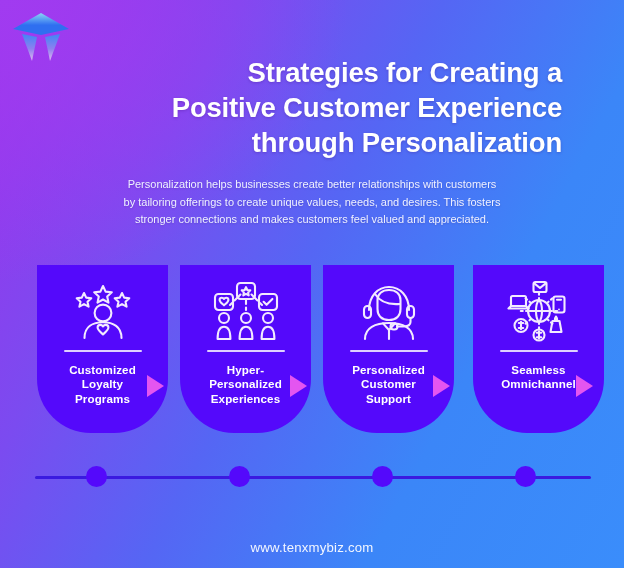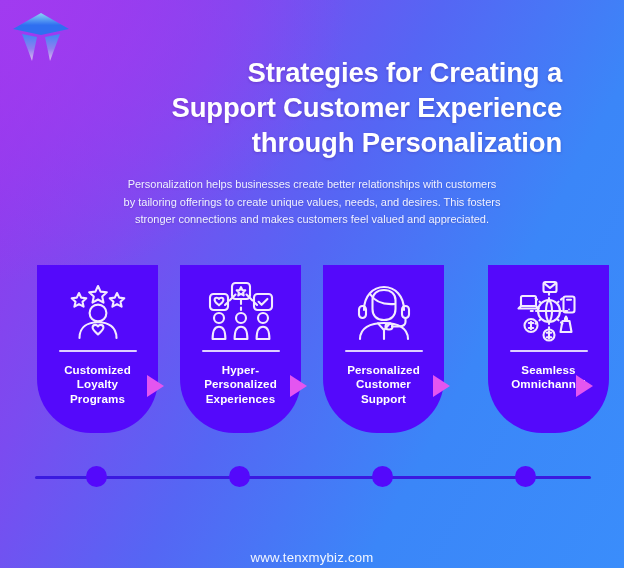--- a/index.html
+++ b/index.html
@@ -66,32 +66,32 @@
     position: absolute;
     left: 37px;
     top: 265px;
     width: 550px;
     height: 168px;
   }
 
   .card {
     position: absolute;
     top: 0;
-    width: 121px;
+    width: 131px;
     height: 168px;
     background: #5409fb;
     border-radius: 0 0 54px 54px;
     display: flex;
     flex-direction: column;
     align-items: center;
   }
   .card.c1 { left: 0px; }
   .card.c2 { left: 143px; }
   .card.c3 { left: 286px; }
-  .card.c4 { left: 451px; }
+  .card.c4 { left: 436px; }
 
   .card-icon {
     margin-top: 15px;
     width: 72px;
     height: 62px;
   }
   .card-icon svg {
     display: block;
     width: 100%;
     height: 100%;
@@ -169,21 +169,20 @@
   
   .footer {
     position: absolute;
     left: 0;
     top: 540px;
     width: 624px;
     text-align: center;
     color: #f2f6ff;
     font-size: 13.2px;
     letter-spacing: 0.2px;
-    margin-top: 10px;
   }
 </style>
 </head>
 <body>
 
 <div class="poster">
 
   <div class="logo">
     <svg viewBox="0 0 62 58">
       <defs>
@@ -199,21 +198,21 @@
         </linearGradient>
       </defs>
       <path d="M31 5 L59 21 L31 27 L3 21 Z" fill="url(#lgTop)"></path>
       <path d="M12 26 L27 29 L22 53 Z" fill="url(#lgLeg)"></path>
       <path d="M50 26 L35 29 L40 53 Z" fill="url(#lgLeg)"></path>
     </svg>
   </div>
 
   <h1 class="title">
     <span class="line">Strategies for Creating a</span>
-    <span class="line">Support Customer Experience</span>
+    <span class="line">Positive Customer Experience</span>
     <span class="line">through Personalization</span>
   </h1>
 
   <p class="subtitle">
     <span class="line">Personalization helps businesses create better relationships with customers</span>
     <span class="line">by tailoring offerings to create unique values, needs, and desires. This fosters</span>
     <span class="line">stronger connections and makes customers feel valued and appreciated.</span>
   </p>
 
   <div class="cards">

